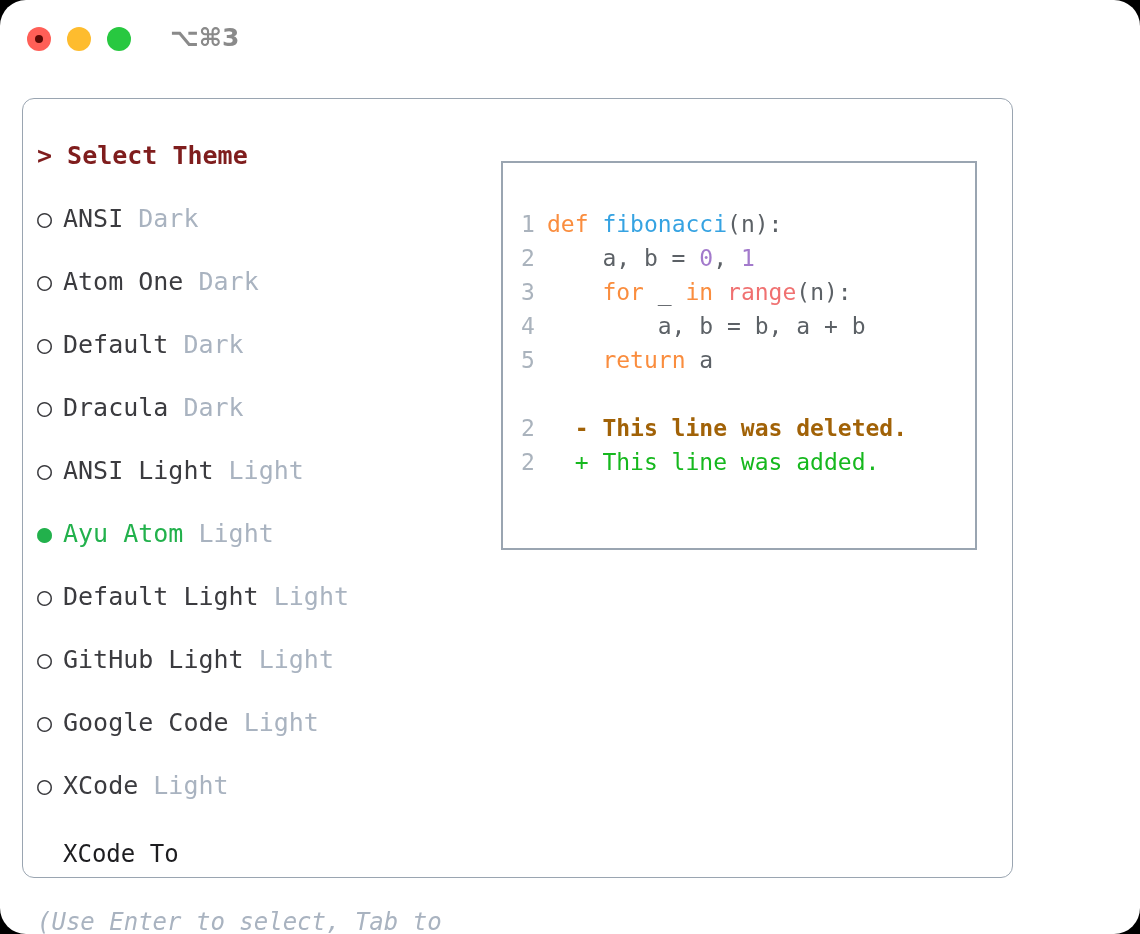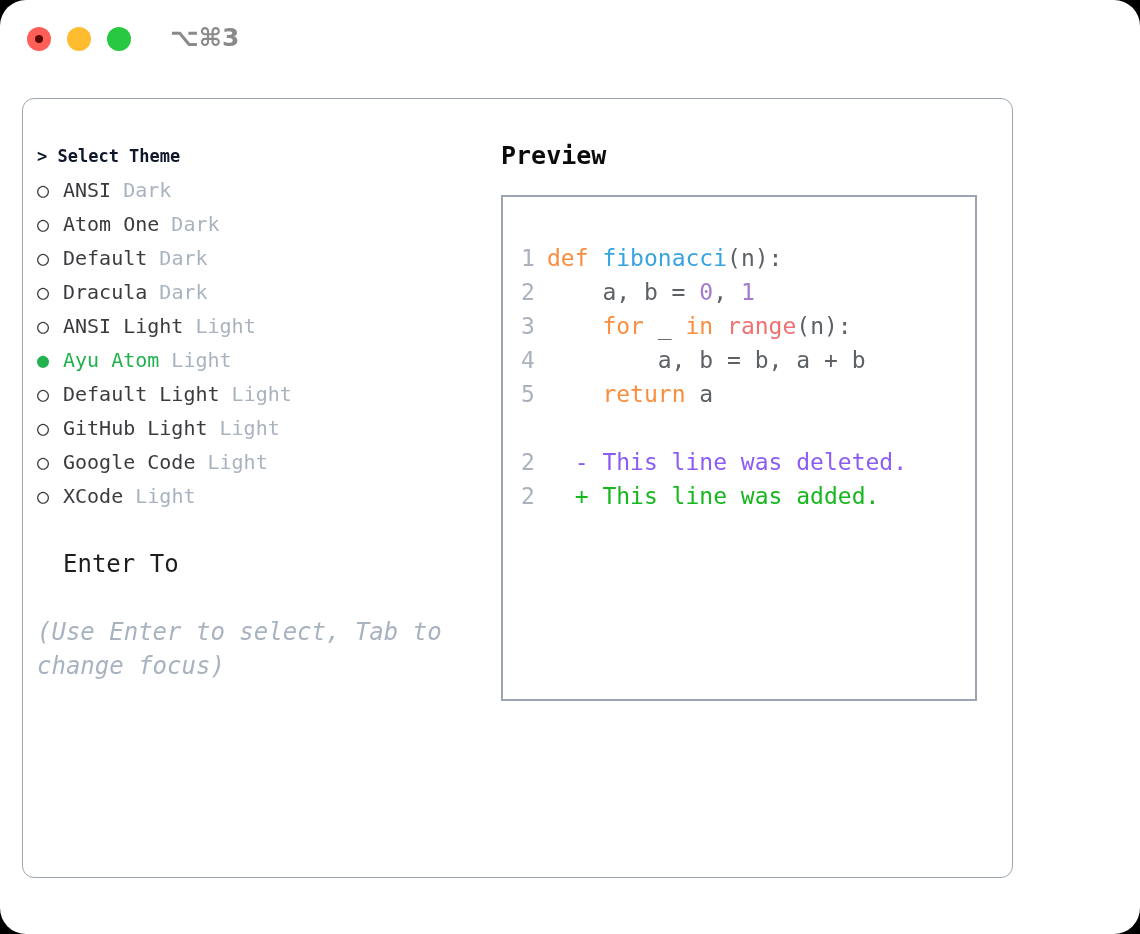--- a/index.html
+++ b/index.html
@@ -78,32 +78,33 @@
 
   
   #left-col {
     position: absolute;
     left: 14px;
     top: 40px;
     width: 460px;
   }
 
   .list-head {
-    font-size: 17px;
+    font-size: 25px;
     font-weight: bold;
-    color: #0f172a;
+    color: #7f1d1d;
     line-height: 34px;
     white-space: pre;
   }
 
   .opt-row {
-    font-size: 20px;
+    font-size: 25px;
     line-height: 34px;
     color: #3b3b3f;
     white-space: pre;
+    margin-top: 29px;
   }
   .opt-row .marker {
     display: inline-block;
     width: 26px;
   }
   .opt-row.selected { color: #22b14c; }
   .opt-row.selected .marker { color: #22b14c; }
   .opt-row .variant { color: #a9b3c0; }
 
   .section-head {
@@ -137,21 +138,21 @@
   #preview-title {
     font-size: 25px;
     font-weight: bold;
     color: #0b0b0b;
     line-height: 34px;
   }
 
   #code-box {
     margin-top: 22px;
     width: 476px;
-    height: 506px;
+    height: 389px;
     border: 2px solid #9aa5b1;
     box-sizing: border-box;
     background: #ffffff;
     padding: 44px 0 16px 18px;
   }
 
   .code-line {
     font-size: 23px;
     line-height: 34px;
     white-space: pre;
@@ -164,21 +165,21 @@
 
   .tok-kw    { color: #fa8d3e; }
   .tok-fn    { color: #36a3e2; }
   .tok-type  { color: #f07171; }
   .tok-num   { color: #a37acc; }
   .tok-plain { color: #5c6166; }
   .tok-punct { color: #5c6166; }
 
   .diff-gap { height: 34px; }
   .diff-ctx { color: #6b7280; }
-  .diff-del { color: #8b5cf6; }
+  .diff-del { color: #a16207; font-weight: bold; }
   .diff-add { color: #16b81e; }
 </style>
 </head>
 <body>
 
 <div id="window">
 
   <div id="titlebar">
     <div class="dot red">
       <span class="inner-dot"></span>
@@ -200,27 +201,26 @@
           <div class="opt-row"><span class="marker">○</span><span>ANSI Light</span><span class="variant"> Light</span></div>
           <div class="opt-row selected"><span class="marker">●</span><span>Ayu Atom</span><span class="variant"> Light</span></div>
           <div class="opt-row"><span class="marker">○</span><span>Default Light</span><span class="variant"> Light</span></div>
           <div class="opt-row"><span class="marker">○</span><span>GitHub Light</span><span class="variant"> Light</span></div>
           <div class="opt-row"><span class="marker">○</span><span>Google Code</span><span class="variant"> Light</span></div>
           <div class="opt-row"><span class="marker">○</span><span>XCode</span><span class="variant"> Light</span></div>
         </div>
 
       <div class="spacer-row"></div>
 
-      <div class="section-head">Enter To</div>
+      <div class="section-head">XCode To</div>
 
       <div id="hint">(Use Enter to select, Tab to change focus)</div>
     </div>
 
     <div id="right-col">
-      <div id="preview-title">Preview</div>
       <div id="code-box">
         <div id="code-lines">
             <div class="code-line"><span class="lineno">1</span><span class="tok-kw">def</span><span class="tok-plain"> </span><span class="tok-fn">fibonacci</span><span class="tok-punct">(n):</span></div>
             <div class="code-line"><span class="lineno">2</span><span class="tok-plain">    a, b = </span><span class="tok-num">0</span><span class="tok-plain">, </span><span class="tok-num">1</span></div>
             <div class="code-line"><span class="lineno">3</span><span class="tok-plain">    </span><span class="tok-kw">for</span><span class="tok-plain"> _ </span><span class="tok-kw">in</span><span class="tok-plain"> </span><span class="tok-type">range</span><span class="tok-punct">(n):</span></div>
             <div class="code-line"><span class="lineno">4</span><span class="tok-plain">        a, b = b, a + b</span></div>
             <div class="code-line"><span class="lineno">5</span><span class="tok-plain">    </span><span class="tok-kw">return</span><span class="tok-plain"> a</span></div>
           </div>
         <div class="diff-gap"></div>
         <div id="diff-lines">

